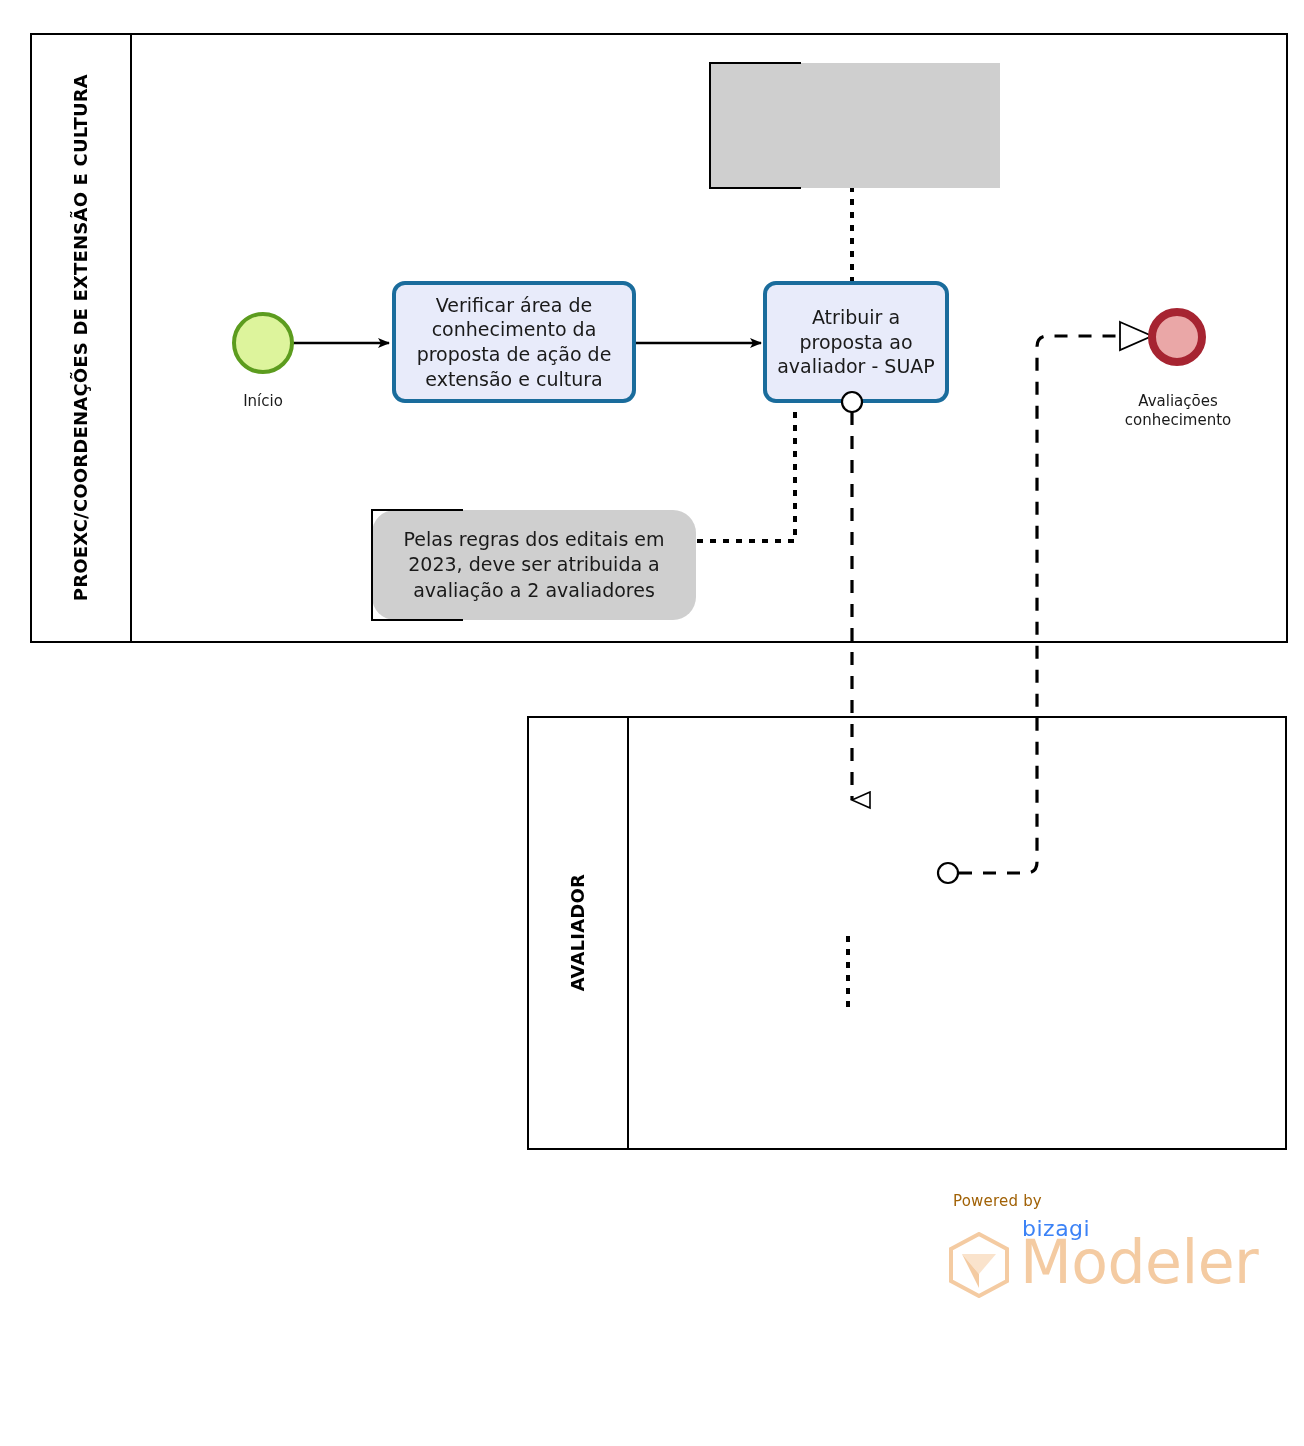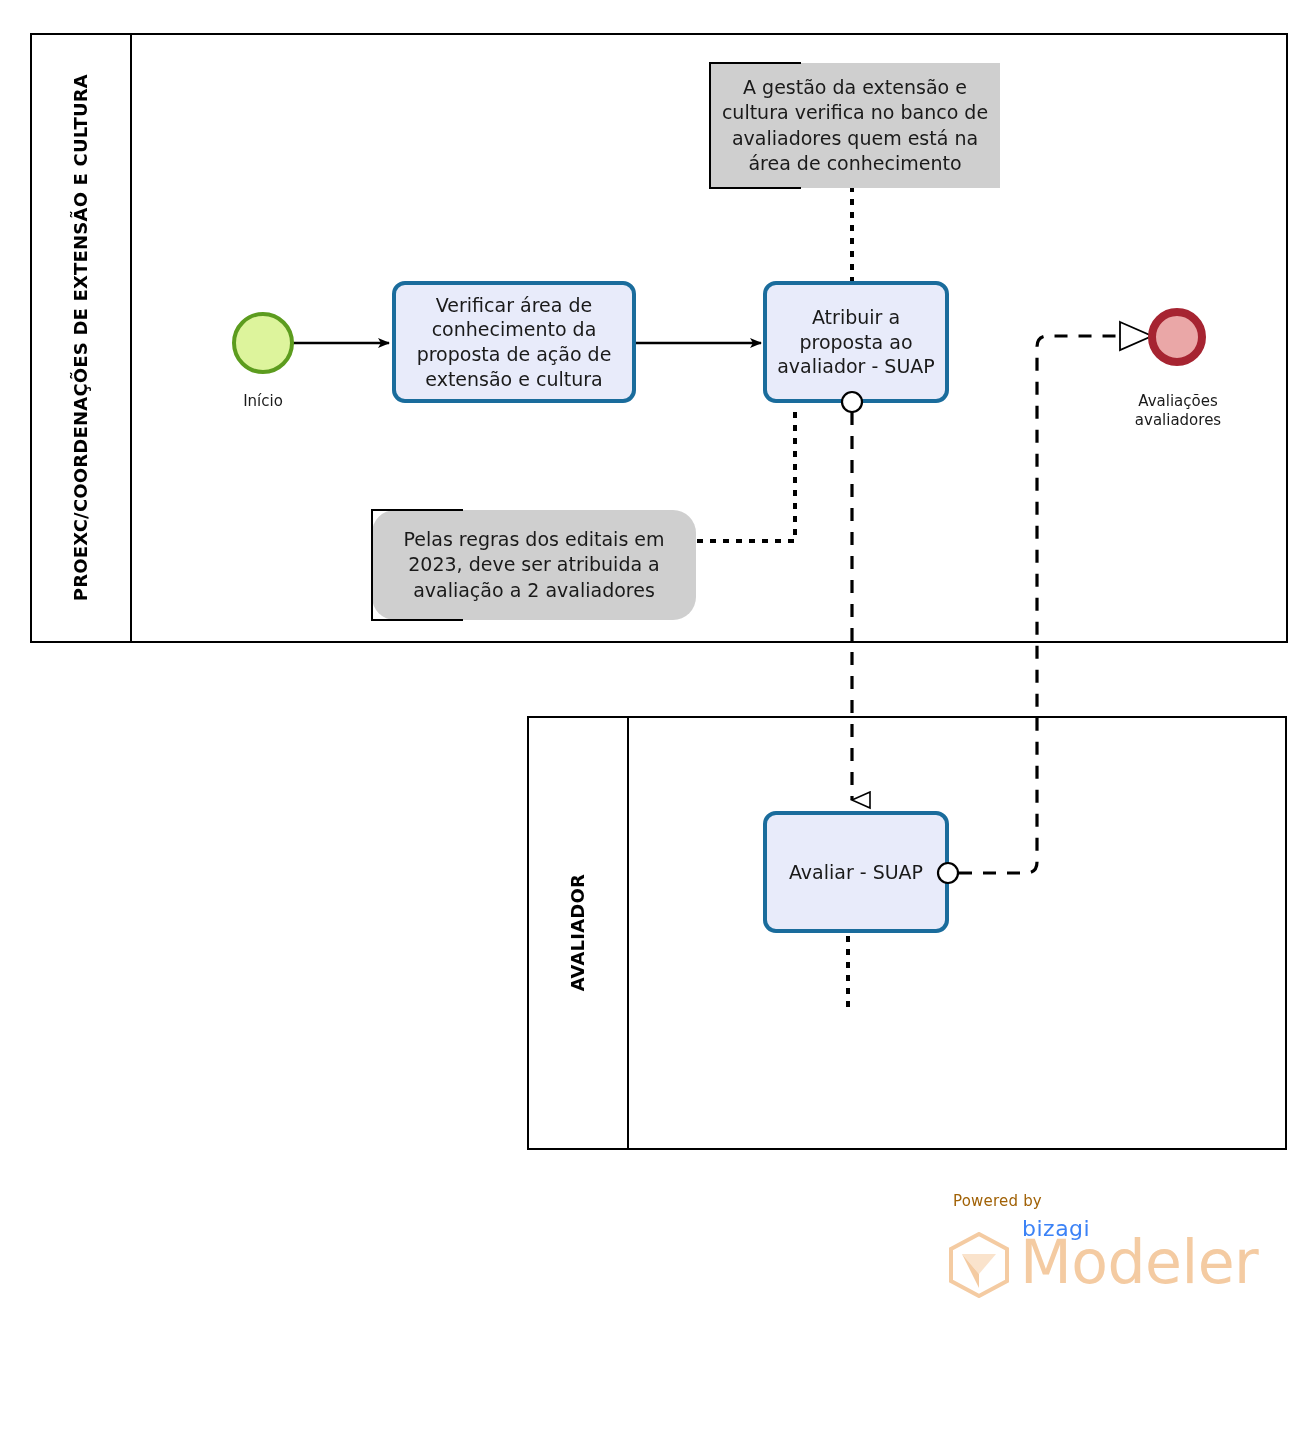--- a/index.html
+++ b/index.html
@@ -207,32 +207,30 @@
   <div class="task" style="left:763px; top:281px; width:186px; height:122px;">Atribuir a proposta ao avaliador - SUAP</div>
 
   <div class="task" style="left:392px; top:281px; width:244px; height:122px;">Verificar área de conhecimento da proposta de ação de extensão e cultura</div>
 
   <svg class="layer" viewBox="0 0 1304 1446">
     <circle cx="852" cy="402" r="10" fill="#ffffff" stroke="#000000" stroke-width="2.2"></circle>
   </svg>
 
   <div class="event end-event" style="left:1148px; top:308px; width:58px; height:58px;"></div>
   <div class="event-label" style="left:1100px; top:392px; width:156px;">Avaliações
-avaliadores</div>
-
-  <div class="task" style="left:763px; top:811px; width:186px; height:122px;">Avaliar - SUAP</div>
+conhecimento</div>
+
   <svg class="layer" viewBox="0 0 1304 1446">
     <circle cx="948" cy="873" r="10" fill="#ffffff" stroke="#000000" stroke-width="2.2"></circle>
   </svg>
 
   <div class="annotation" style="left:710px; top:63px; width:290px; height:125px;">
     <span class="bracket-top"></span>
     <span class="bracket-left"></span>
     <span class="bracket-bot"></span>
-    <span>A gestão da extensão e cultura verifica no banco de avaliadores quem está na área de conhecimento</span>
   </div>
 
   <div class="annotation" style="left:372px; top:510px; width:324px; height:110px;border-radius:23px;">
     <span class="bracket-top"></span>
     <span class="bracket-left"></span>
     <span class="bracket-bot"></span>
     <span>Pelas regras dos editais em 2023, deve ser atribuida a avaliação a 2 avaliadores</span>
   </div>
 
 

